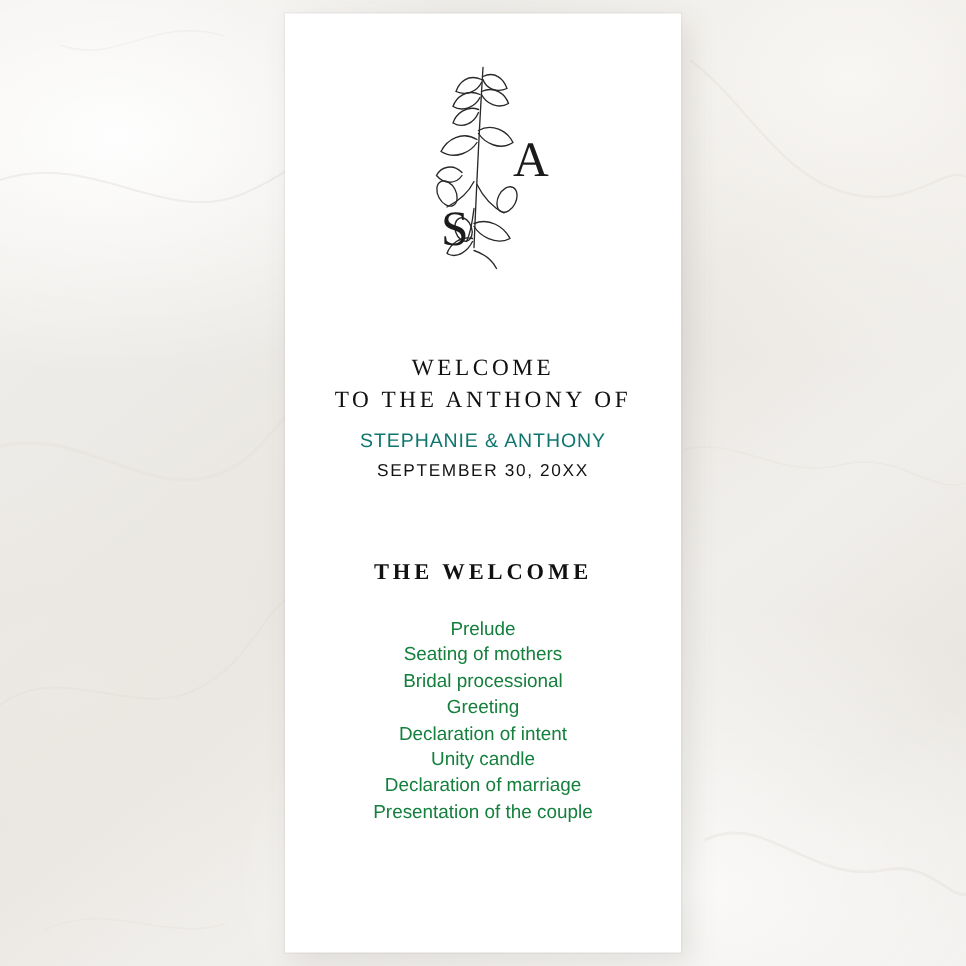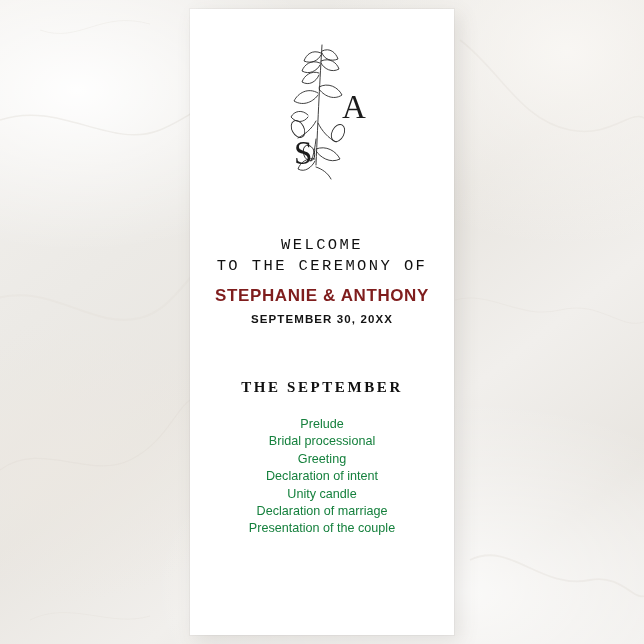--- a/index.html
+++ b/index.html
@@ -62,39 +62,39 @@
   }
   .mono-a { left: 152px; top: 52px; }
   .mono-s { left: 104px; top: 98px; }
 
   .welcome-block {
     margin-top: 48px;
     text-align: center;
     color: #111111;
   }
   .welcome-line {
-    font-family: Liberation Mono, monospace;
+    font-family: Liberation Serif, serif;
     font-size: 15.5px;
     letter-spacing: 2.4px;
     line-height: 21px;
     font-weight: 400;
   }
   .couple {
     margin-top: 9px;
     font-family: "Liberation Sans", sans-serif;
-    font-size: 17px;
-    font-weight: 700;
+    font-size: 13px;
+    font-weight: 400;
     letter-spacing: 0.6px;
-    color: #7f1d1d;
+    color: #0f766e;
   }
   .date {
     margin-top: 7px;
     font-family: "Liberation Sans", sans-serif;
     font-size: 11.5px;
-    font-weight: 700;
+    font-weight: 400;
     letter-spacing: 1.1px;
     color: #131313;
   }
 
   .ceremony-title {
     margin-top: 54px;
     text-align: center;
     font-family: "Liberation Serif", serif;
     font-size: 15px;
     font-weight: 700;
@@ -160,29 +160,30 @@
         <path d="M103,122 C95,120 88,126 86,132 C93,136 100,130 103,124"></path>
         <path d="M104,130 C110,132 116,136 119,142"></path>
       </g>
     </svg>
     <span class="mono-letter mono-a">A</span>
     <span class="mono-letter mono-s">S</span>
   </div>
 
   <div class="welcome-block">
     <div class="welcome-line">WELCOME</div>
-    <div class="welcome-line">TO THE CEREMONY OF</div>
+    <div class="welcome-line">TO THE ANTHONY OF</div>
     <div class="couple">STEPHANIE &amp; ANTHONY</div>
     <div class="date">SEPTEMBER 30, 20XX</div>
   </div>
 
-  <div class="ceremony-title">THE SEPTEMBER</div>
+  <div class="ceremony-title">THE WELCOME</div>
 
   <ul class="order-list">
     <li>Prelude</li>
+    <li>Seating of mothers</li>
     <li>Bridal processional</li>
     <li>Greeting</li>
     <li>Declaration of intent</li>
     <li>Unity candle</li>
     <li>Declaration of marriage</li>
     <li>Presentation of the couple</li>
   </ul>
 
 </div>
 

